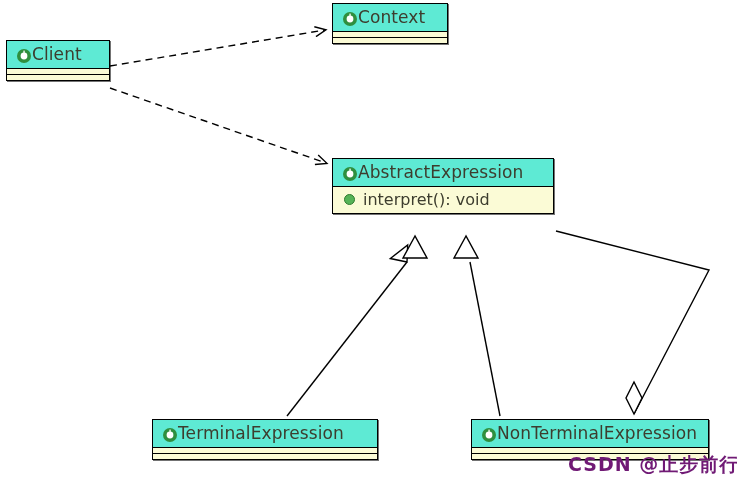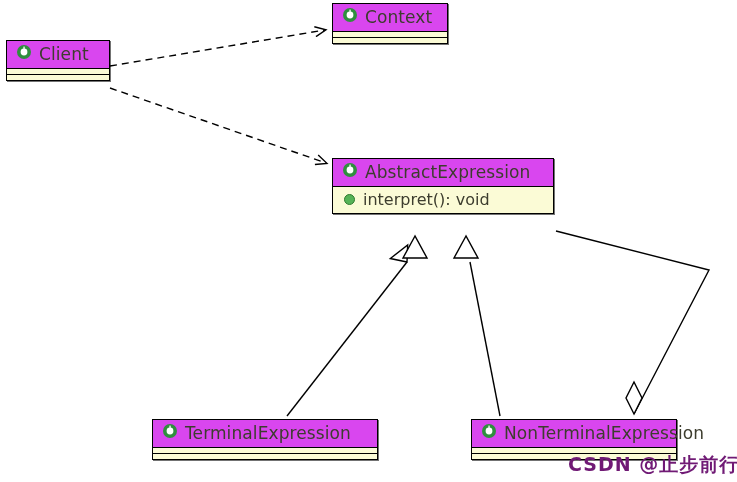--- a/index.html
+++ b/index.html
@@ -25,24 +25,23 @@
   .uml-class {
     position: absolute;
     box-sizing: border-box;
     border: 1px solid #000000;
     background: #fbfbd6;
     box-shadow: 1px 1px 0 0 rgba(0,0,0,0.55);
   }
   .uml-title {
     box-sizing: border-box;
     display: flex;
-    align-items: flex-start;
-    gap: 7px;
+    align-items: flex-end;
     padding: 3px 10px 4px 9px;
-    background: #d946ef;
+    background: #5eead4;
     white-space: nowrap;
   }
   .uml-title .tname {
     font-size: 17px;
     color: #3d3d2e;
     letter-spacing: 0.1px;
   }
   .uml-sep {
     height: 1px;
     background: #000000;
@@ -191,21 +190,21 @@
       </span>
       <span class="tname">AbstractExpression</span>
     </div>
     <div class="uml-sep"></div>
     <div class="uml-compartment uml-attrs">
       <span class="icon-method"></span>
       <span class="mname">interpret(): void</span>
     </div>
   </div>
 
-  <div class="uml-class" style="left:471px; top:419px; width:206px;">
+  <div class="uml-class" style="left:471px; top:419px; width:238px;">
     <div class="uml-title">
       <span class="icon-class">
         <svg width="16" height="16" viewBox="0 0 16 16" xmlns="http://www.w3.org/2000/svg">
           <circle cx="8" cy="8" r="7" fill="#2f8f3e"></circle>
           <circle cx="8" cy="8" r="3.4" fill="#ffffff"></circle>
           <rect x="7.4" y="2.6" width="1.3" height="5.4" fill="#ffffff"></rect>
         </svg>
       </span>
       <span class="tname">NonTerminalExpression</span>
     </div>

